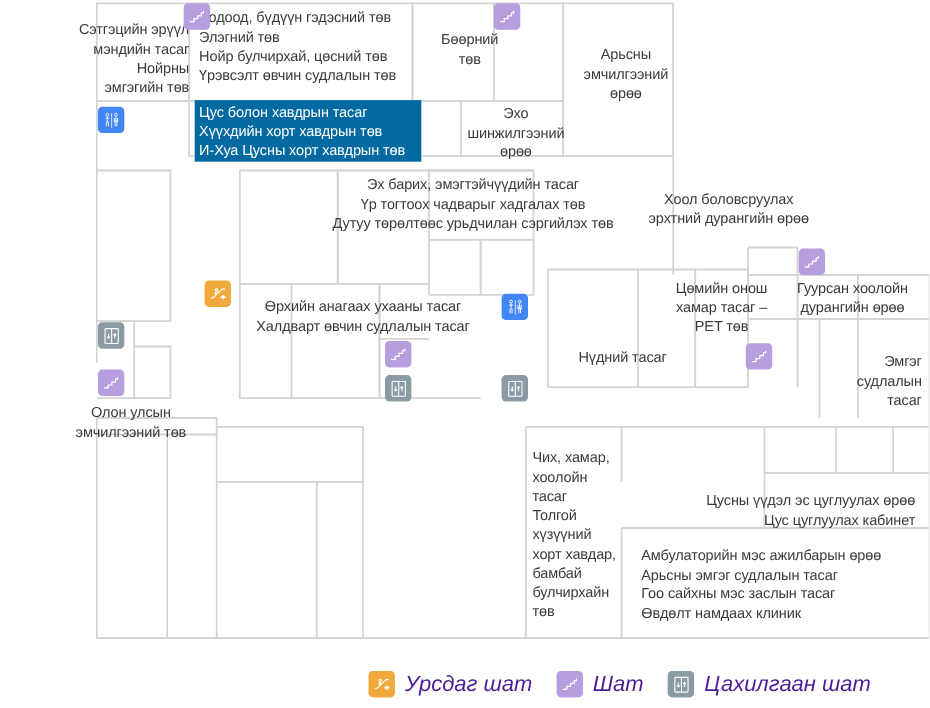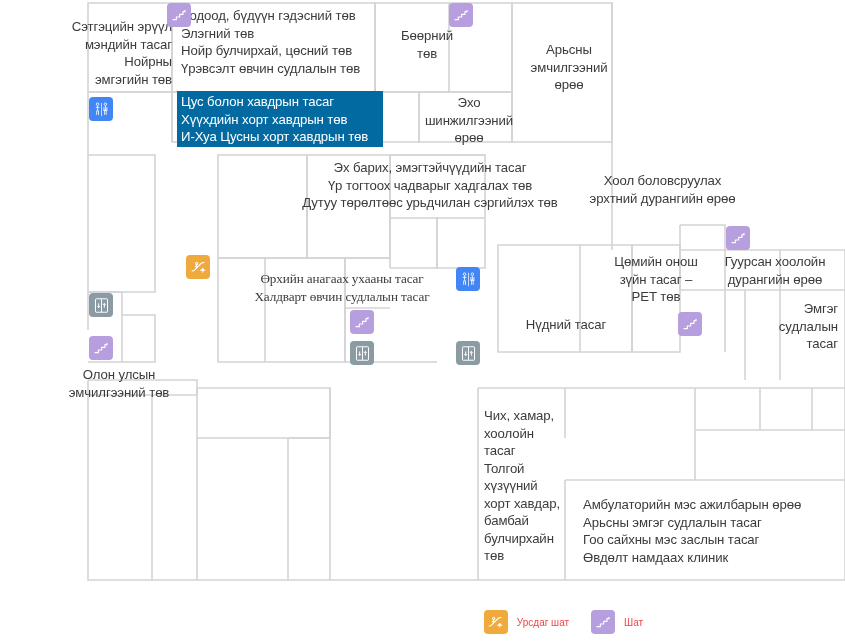--- a/index.html
+++ b/index.html
@@ -90,23 +90,24 @@
   .legend-icon {
     width: 24px; height: 24px;
     border-radius: 4px;
     display: flex;
     align-items: center;
     justify-content: center;
     flex: 0 0 auto;
   }
   .legend-icon svg { display: block; }
   .legend-text {
-    color: #ef4444;
-    font-size: 10px;
+    color: #4c1d95;
+    font-size: 20px;
     white-space: nowrap;
+    font-style: italic;
   }
 </style>
 </head>
 <body>
 
 <div id="app">
 
   <div id="floorplan">
 
     <svg id="wall-svg" viewBox="0 0 845 600">
@@ -211,49 +212,51 @@
 эмчилгээний
 өрөө</div>
 
     <div class="room-label ta-center" style="left:280px; top:159px; width:300px;">Эх барих, эмэгтэйчүүдийн тасаг
 Үр тогтоох чадварыг хадгалах төв
 Дутуу төрөлтөөс урьдчилан сэргийлэх төв</div>
 
     <div class="room-label ta-center" style="left:580px; top:172px; width:165px;">Хоол боловсруулах
 эрхтний дурангийн өрөө</div>
 
-    <div class="room-label ta-center" style="left:226px; top:270px; width:232px;font-family:Liberation Serif, serif;">Өрхийн анагаах ухааны тасаг
+    <div class="room-label ta-center" style="left:214px; top:270px; width:232px;">Өрхийн анагаах ухааны тасаг
 Халдварт өвчин судлалын тасаг</div>
 
     <div class="room-label ta-center" style="left:596px; top:253px; width:120px;">Цөмийн онош
-зүйн тасаг –
+хамар тасаг –
 PET төв</div>
 
     <div class="room-label ta-center" style="left:712px; top:253px; width:126px;">Гуурсан хоолойн
 дурангийн өрөө</div>
 
     <div class="room-label ta-center" style="left:505px; top:316px; width:122px;">Нүдний тасаг</div>
 
-    <div class="room-label ta-right" style="left:762px; top:300px; width:76px;">Эмгэг
+    <div class="room-label ta-right" style="left:762px; top:320px; width:76px;">Эмгэг
 судлалын
 тасаг</div>
 
     <div class="room-label ta-center" style="left:50px; top:366px; width:138px;">Олон улсын
 эмчилгээний төв</div>
 
 
     <div class="room-label ta-left" style="left:484px; top:391px; width:82px;margin-top:16px;">Чих, хамар,
 хоолойн тасаг
 Толгой
 хүзүүний
 хорт хавдар,
 бамбай
 булчирхайн
 төв</div>
 
+    <div class="room-label ta-right" style="left:560px; top:446px; width:272px;">Цусны үүдэл эс цуглуулах өрөө
+Цус цуглуулах кабинет</div>
 
     <div class="room-label ta-left" style="left:583px; top:496px; width:268px;">Амбулаторийн мэс ажилбарын өрөө
 Арьсны эмгэг судлалын тасаг
 Гоо сайхны мэс заслын тасаг
 Өвдөлт намдаах клиник</div>
 
     <div class="selection-highlight" style="left:177px; top:91px; width:206px;">Цус болон хавдрын тасаг
 Хүүхдийн хорт хавдрын төв
 И-Хуа Цусны хорт хавдрын төв</div>
 
@@ -367,17 +370,28 @@
 
     <div class="legend-entry">
       <span class="legend-icon icon-stairs">
         <svg width="16" height="16" viewBox="0 0 24 24" fill="none" stroke="#ffffff" stroke-width="1.7" stroke-linejoin="round" stroke-linecap="round">
           <path d="M3 19 L8 19 L8 15 L13 15 L13 11 L18 11 L18 7 L21 7 L21 5"></path>
         </svg>
       </span>
       <span class="legend-text">Шат</span>
     </div>
 
+    <div class="legend-entry">
+      <span class="legend-icon icon-elevator">
+        <svg width="17" height="17" viewBox="0 0 24 24" fill="none" stroke="#ffffff" stroke-width="1.4">
+          <rect x="3.5" y="2.5" width="17" height="19" rx="1"></rect>
+          <path d="M12 3 L12 21"></path>
+          <path d="M8 9 L8 15 M6.2 12.8 L8 15 L9.8 12.8"></path>
+          <path d="M16 15 L16 9 M14.2 11.2 L16 9 L17.8 11.2"></path>
+        </svg>
+      </span>
+      <span class="legend-text">Цахилгаан шат</span>
+    </div>
 
 
   </div>
 
 </div>
 
 </body></html>

